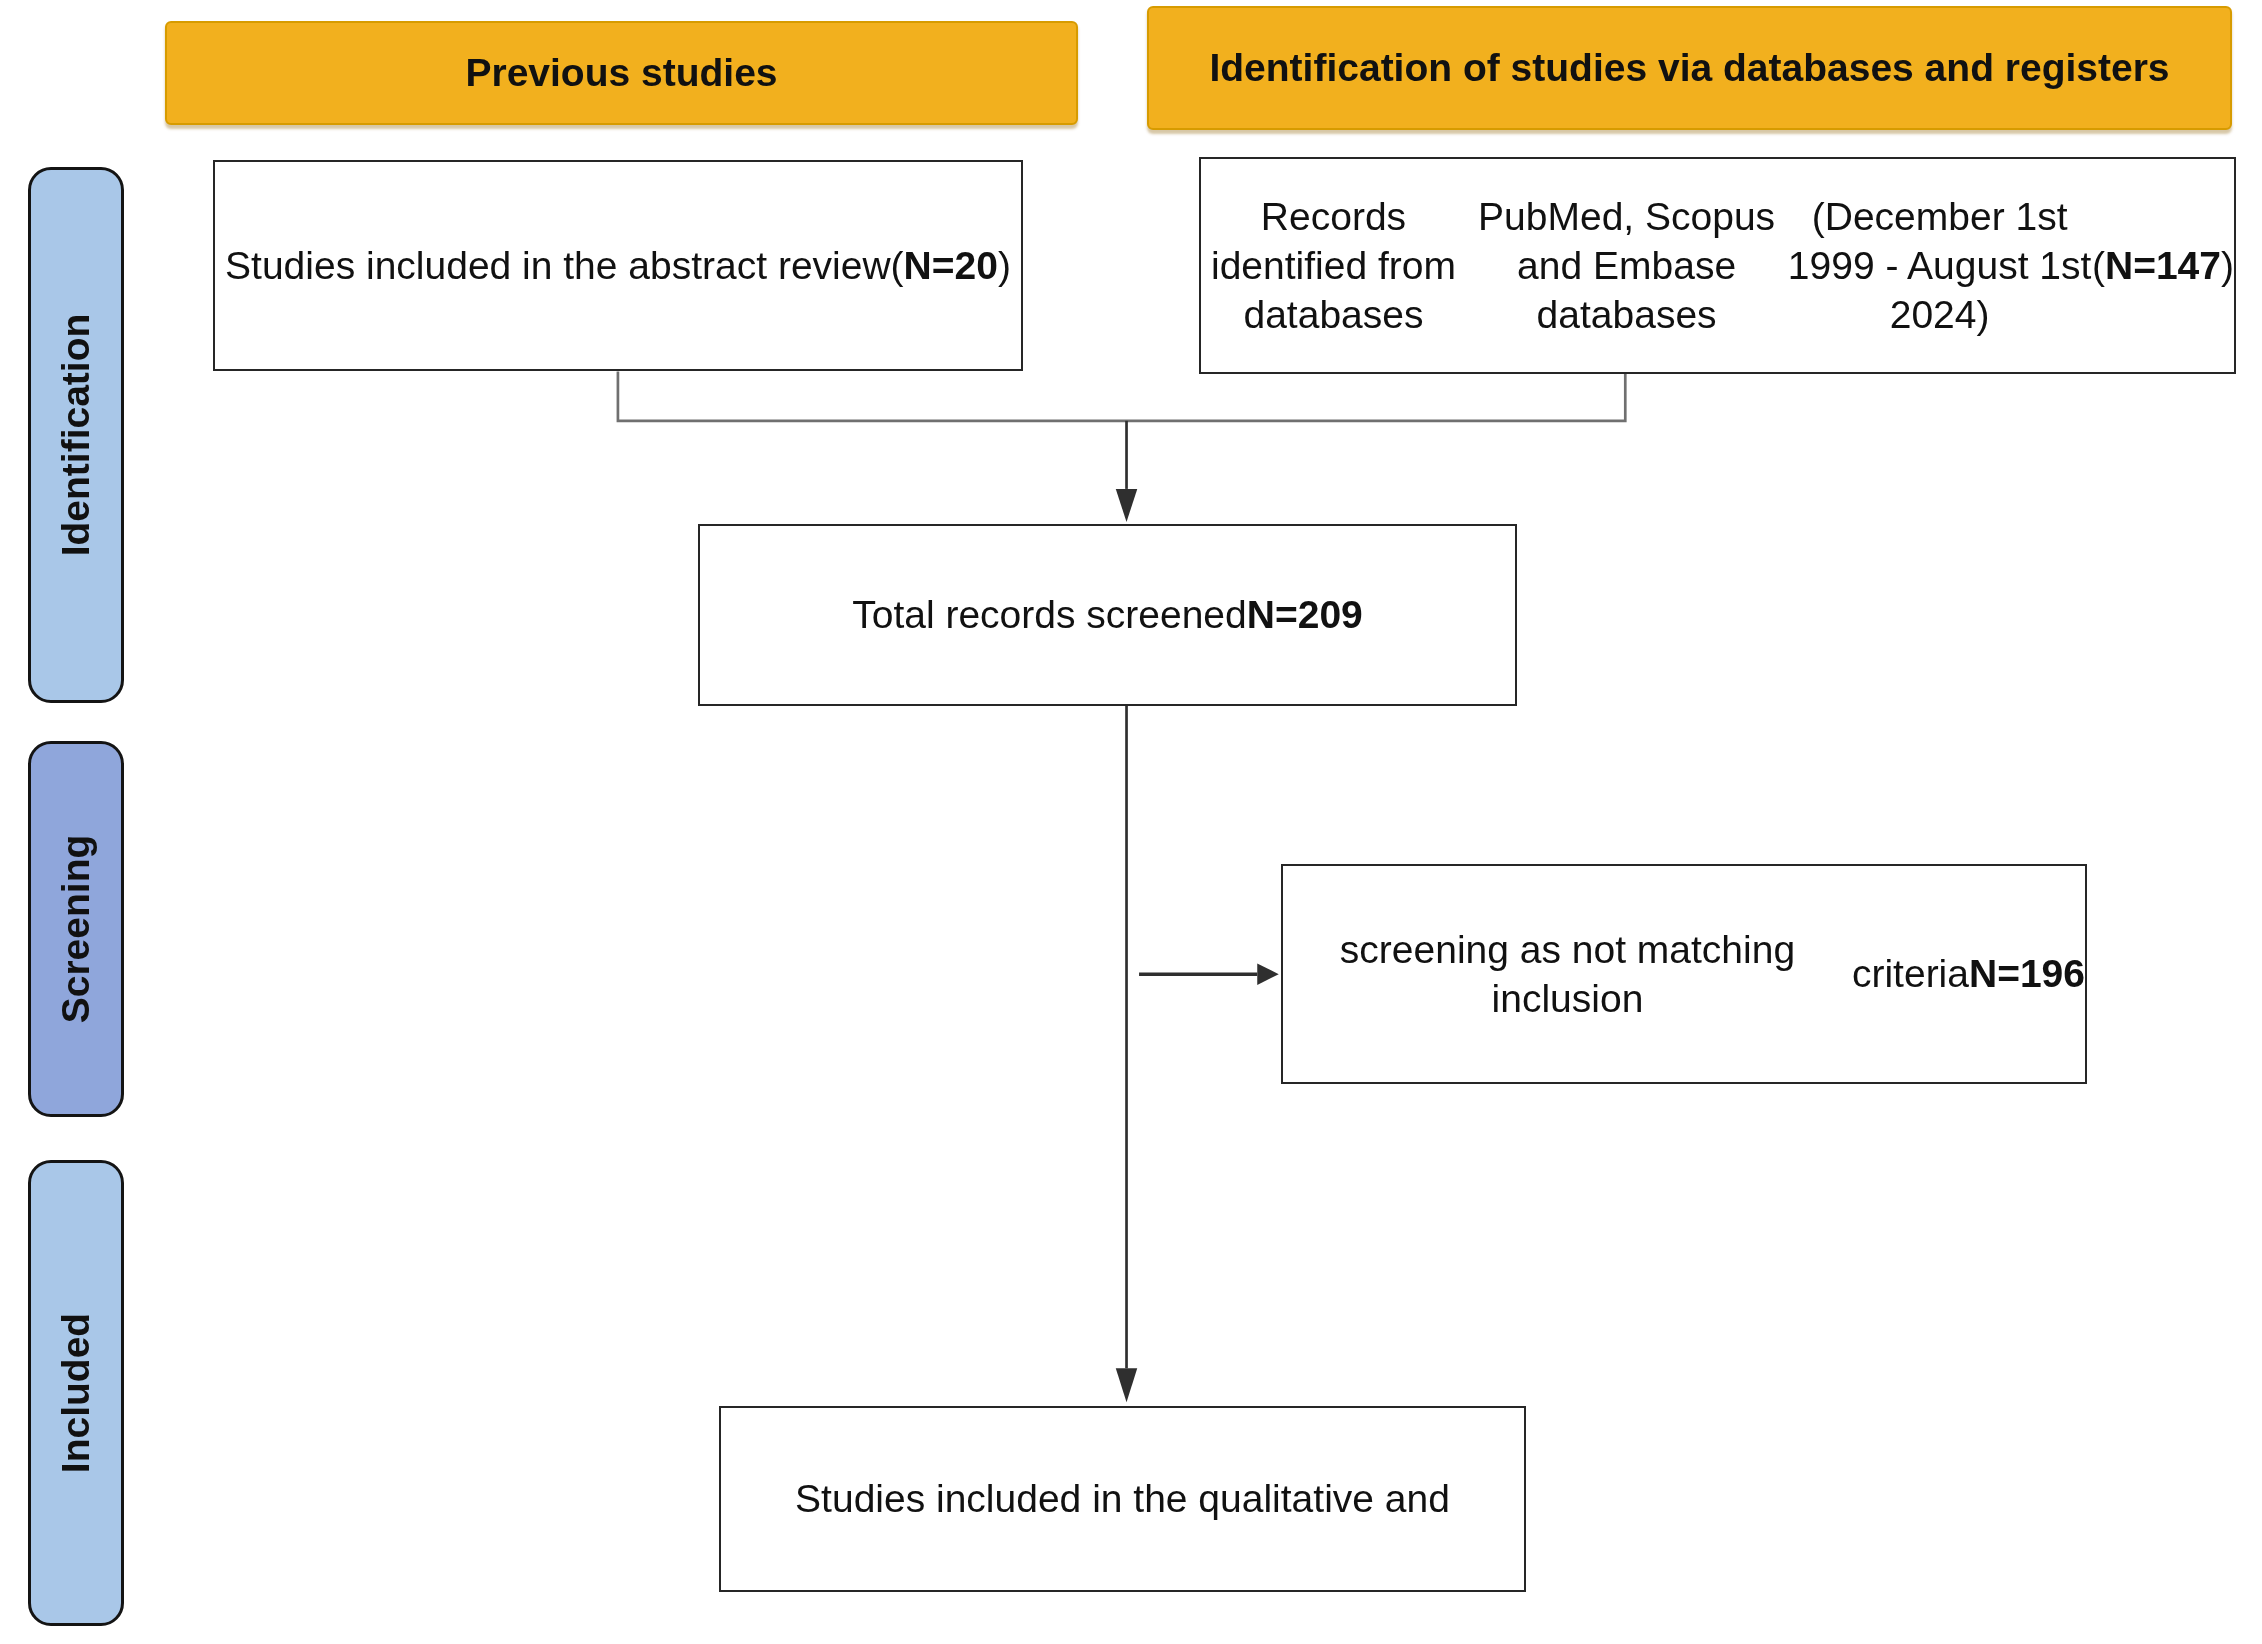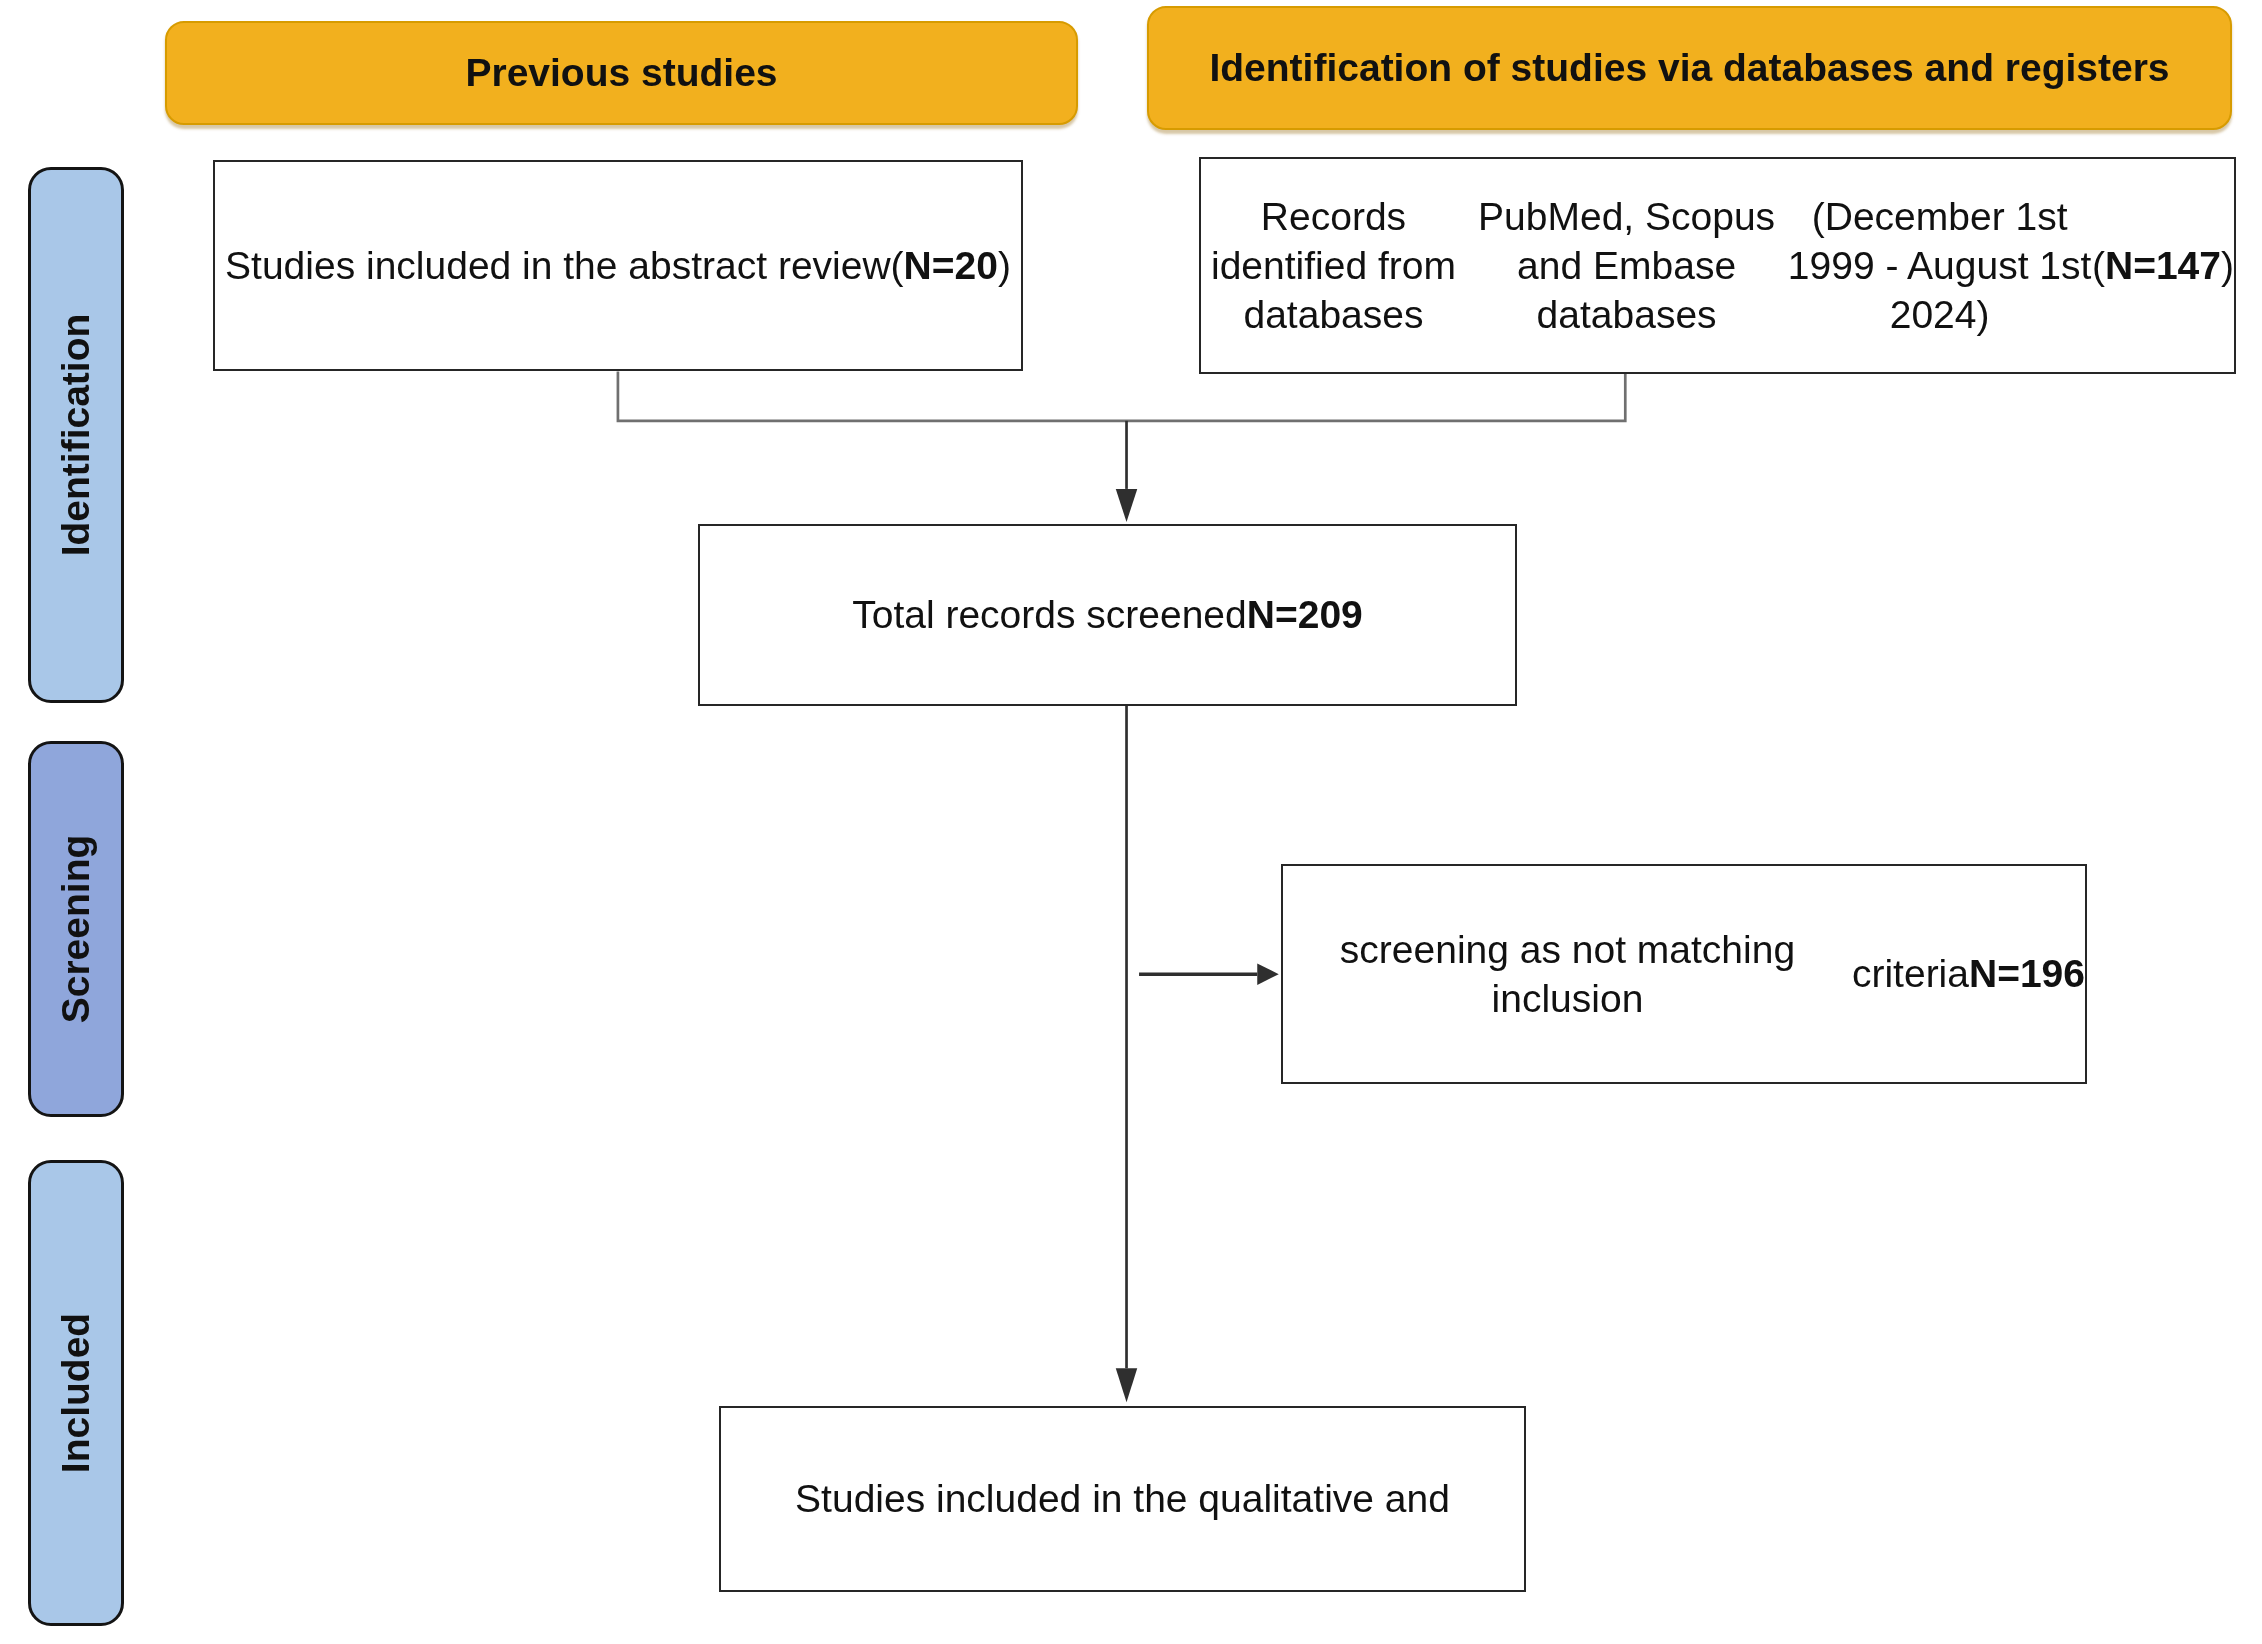--- a/index.html
+++ b/index.html
@@ -11,21 +11,21 @@
     color:var(--text, #111);
     overflow:hidden;
   }
   .connectors{position:absolute;left:0;top:0;width:2262px;height:1644px;pointer-events:none;}
 
   .hdr{
     position:absolute;
     display:flex;align-items:center;justify-content:center;
     background:var(--header-bg,#F2B01E);
     border:2.7px solid var(--header-border,#D79B00);
-    border-radius:19px;
+    border-radius:6px;
     font-weight:700;font-size:39px;
     text-align:center;
     box-sizing:border-box;
     box-shadow:0 3.6px 2.7px rgba(140,95,0,0.35);
   }
   .hdr-previous{left:165px;top:20.6px;width:913px;height:104px;}
   .hdr-ident{left:1147px;top:6px;width:1085px;height:124px;}
 
   .stage{
     position:absolute;left:28px;width:96px;

